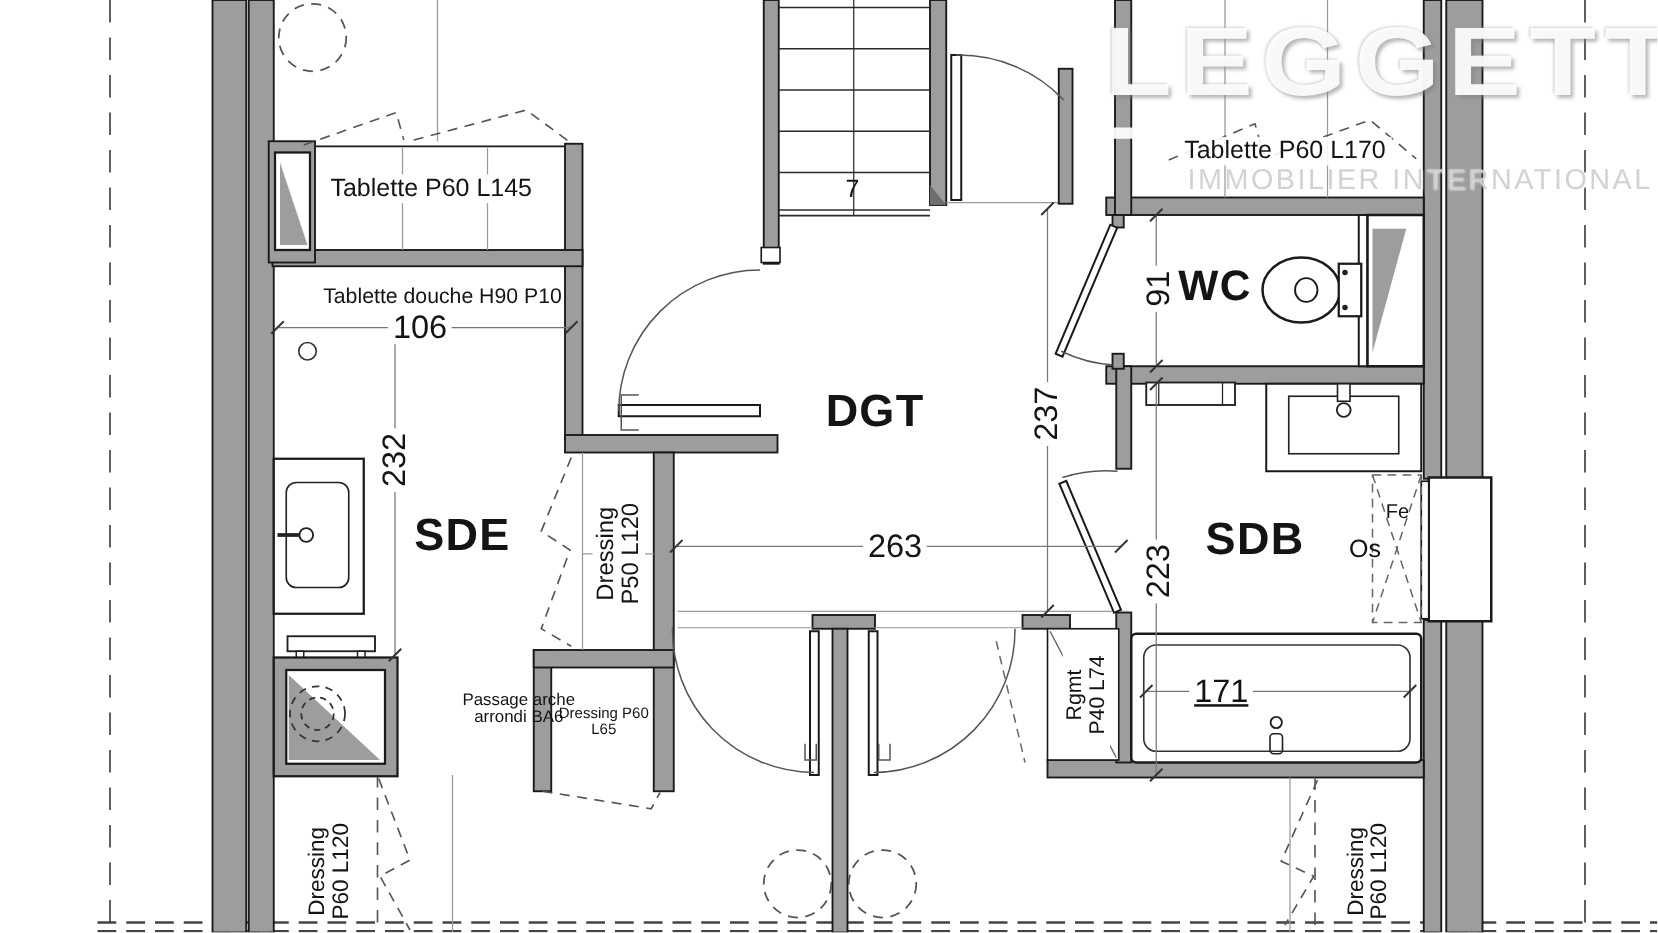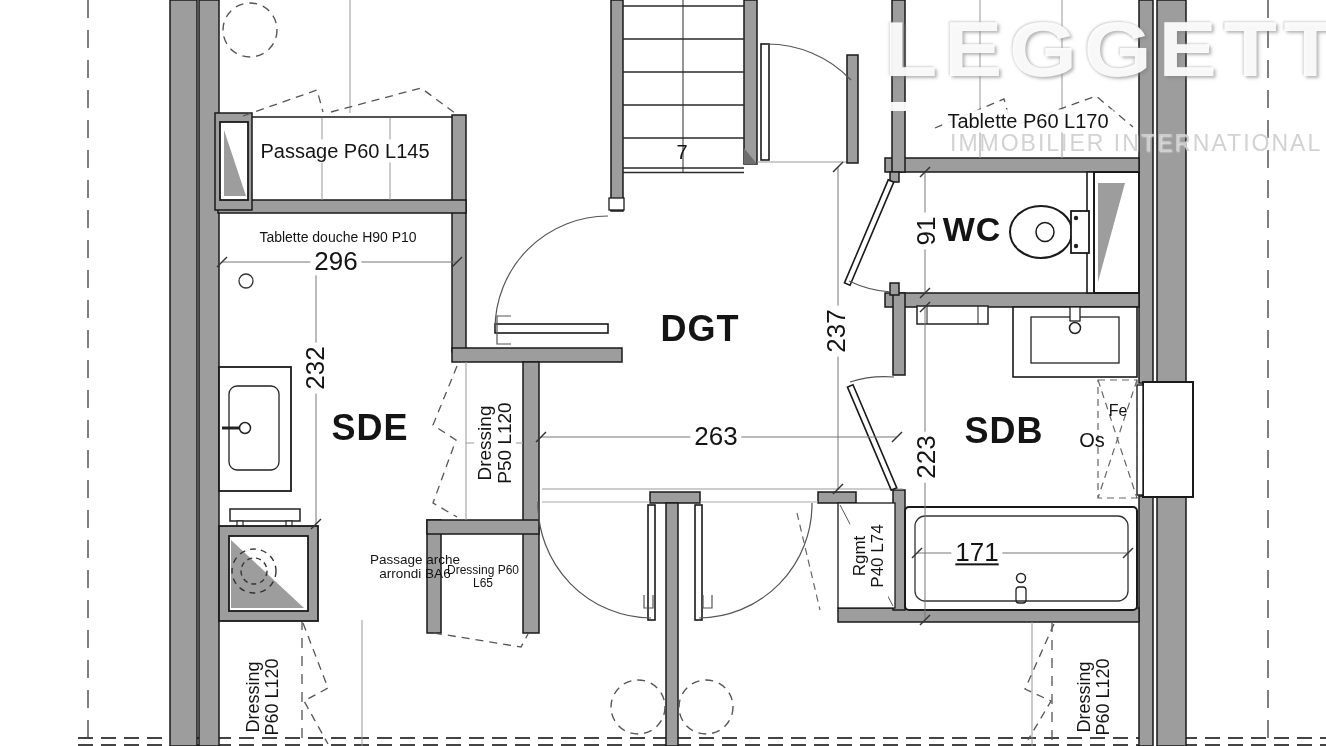--- a/index.html
+++ b/index.html
@@ -214,23 +214,23 @@
       <line x1="920" y1="177" x2="930" y2="167"></line>
       <line x1="920" y1="298" x2="930" y2="288"></line>
       <line x1="920" y1="312" x2="930" y2="302"></line>
       <line x1="920" y1="625" x2="930" y2="615"></line>
       <line x1="912" y1="558" x2="922" y2="548"></line>
       <line x1="1123" y1="558" x2="1133" y2="548"></line>
     </g>
   </g>
 </svg>
 
-  <div class="lbl whitebg" style="left:345px;top:151px;font-size:20px;">Passage P60 L145</div>
-  <div class="lbl" style="left:338px;top:237px;font-size:14px;">Tablette douche H90 P10</div>
-  <div class="lbl dim" style="left:336px;top:262px;">296</div>
+  <div class="lbl whitebg" style="left:345px;top:151px;font-size:20px;">Tablette P60 L145</div>
+  <div class="lbl" style="left:354px;top:237px;font-size:17px;">Tablette douche H90 P10</div>
+  <div class="lbl dim" style="left:336px;top:262px;">106</div>
   <div class="lbl dim rot" style="left:316px;top:368px;">232</div>
   <div class="lbl room" style="left:370px;top:428px;">SDE</div>
   <div class="lbl rot wrap whitebg" style="left:495px;top:443px;font-size:19px;width:88px;">Dressing P50 L120</div>
   <div class="lbl wrap" style="left:371px;top:567px;font-size:13.5px;width:92px;margin-left:44px;">Passage arche arrondi BA6</div>
   <div class="lbl wrap" style="left:483px;top:577px;font-size:12px;width:86px;">Dressing P60 L65</div>
   <div class="lbl rot wrap" style="left:263px;top:697px;font-size:18px;width:94px;">Dressing P60 L120</div>
   <div class="lbl room" style="left:700px;top:329px;text-align:right;">DGT</div>
   <div class="lbl dim" style="left:716px;top:437px;">263</div>
   <div class="lbl dim rot" style="left:837px;top:331px;">237</div>
   <div class="lbl" style="left:682px;top:152px;font-size:20px;">7</div>

